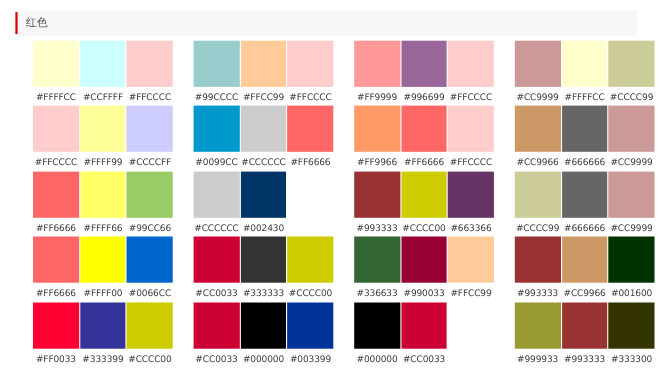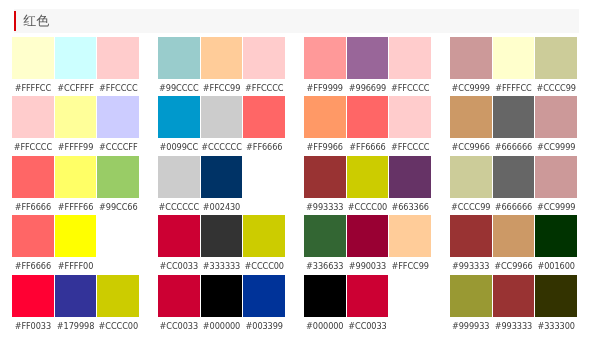--- a/index.html
+++ b/index.html
@@ -33,30 +33,30 @@
   }
   .section-accent-bar {
     position: absolute;
     left: 14px;
     top: 10.5px;
     width: 2.3px;
     height: 20.5px;
     background: #d90006;
   }
   .section-title {
-    font-size: 13px;
+    font-size: 10px;
     color: #555555;
     padding-left: 9.3px;
     padding-top: 1px;
     line-height: 1;
-    font-family: Liberation Mono, monospace;
+    font-family: Liberation Serif, serif;
   }
   .palette {
     position: absolute;
-    left: 12px;
+    left: 30px;
     top: 37px;
     width: 565px;
     display: flex;
     gap: 18.8px;
   }
   .group {
     width: 127.2px;
   }
   .row {
     display: flex;
@@ -136,29 +136,33 @@
         </div>
         <div class="row">
           <div class="cell">
     <div class="swatch" style="background-color: rgb(255, 102, 102);"></div>
     <div class="label">#FF6666</div>
   </div>
           <div class="cell">
     <div class="swatch" style="background-color: rgb(255, 255, 0);"></div>
     <div class="label">#FFFF00</div>
   </div>
+          <div class="cell">
+    <div class="swatch" style="background-color: rgb(0, 102, 204);"></div>
+    <div class="label">#0066CC</div>
+  </div>
         </div>
         <div class="row">
           <div class="cell">
     <div class="swatch" style="background-color: rgb(255, 0, 51);"></div>
     <div class="label">#FF0033</div>
   </div>
           <div class="cell">
     <div class="swatch" style="background-color: rgb(51, 51, 153);"></div>
-    <div class="label">#179998</div>
+    <div class="label">#333399</div>
   </div>
           <div class="cell">
     <div class="swatch" style="background-color: rgb(204, 204, 0);"></div>
     <div class="label">#CCCC00</div>
   </div>
         </div>
       </div>
       <div class="group">
         <div class="row">
           <div class="cell">

